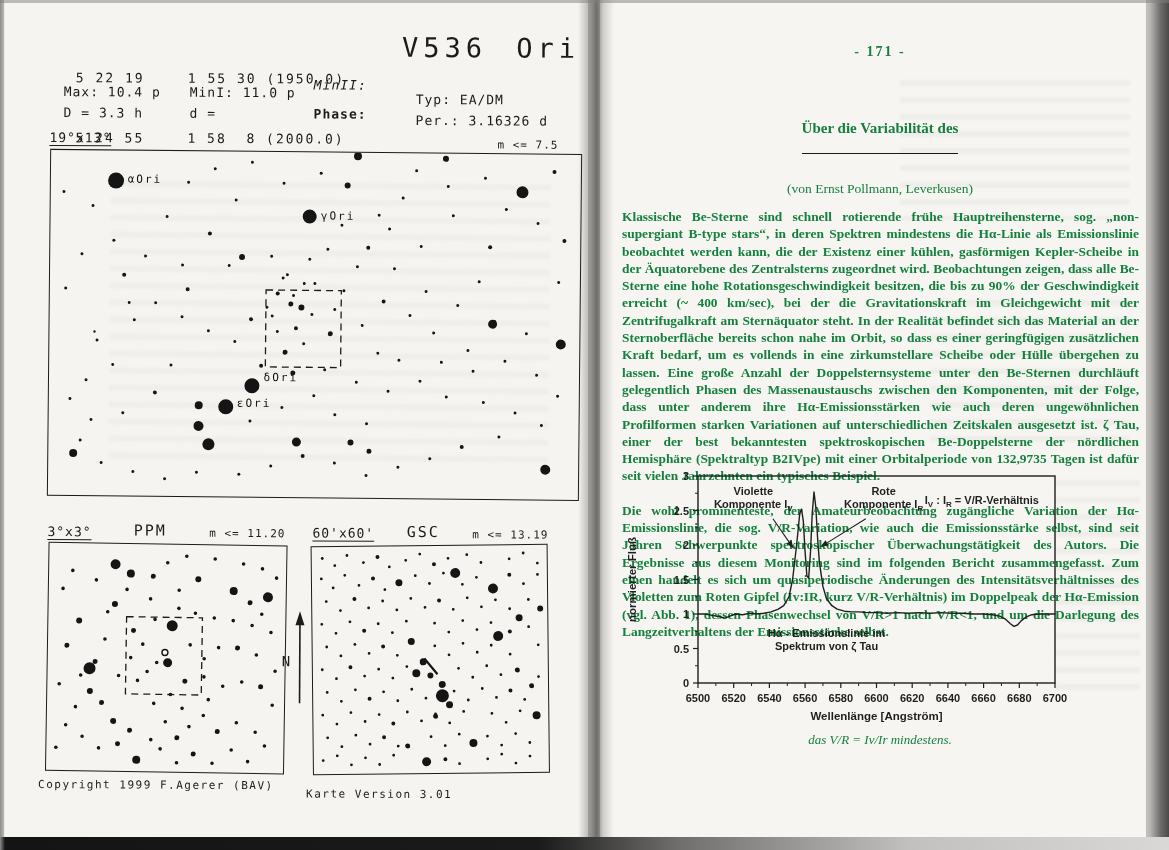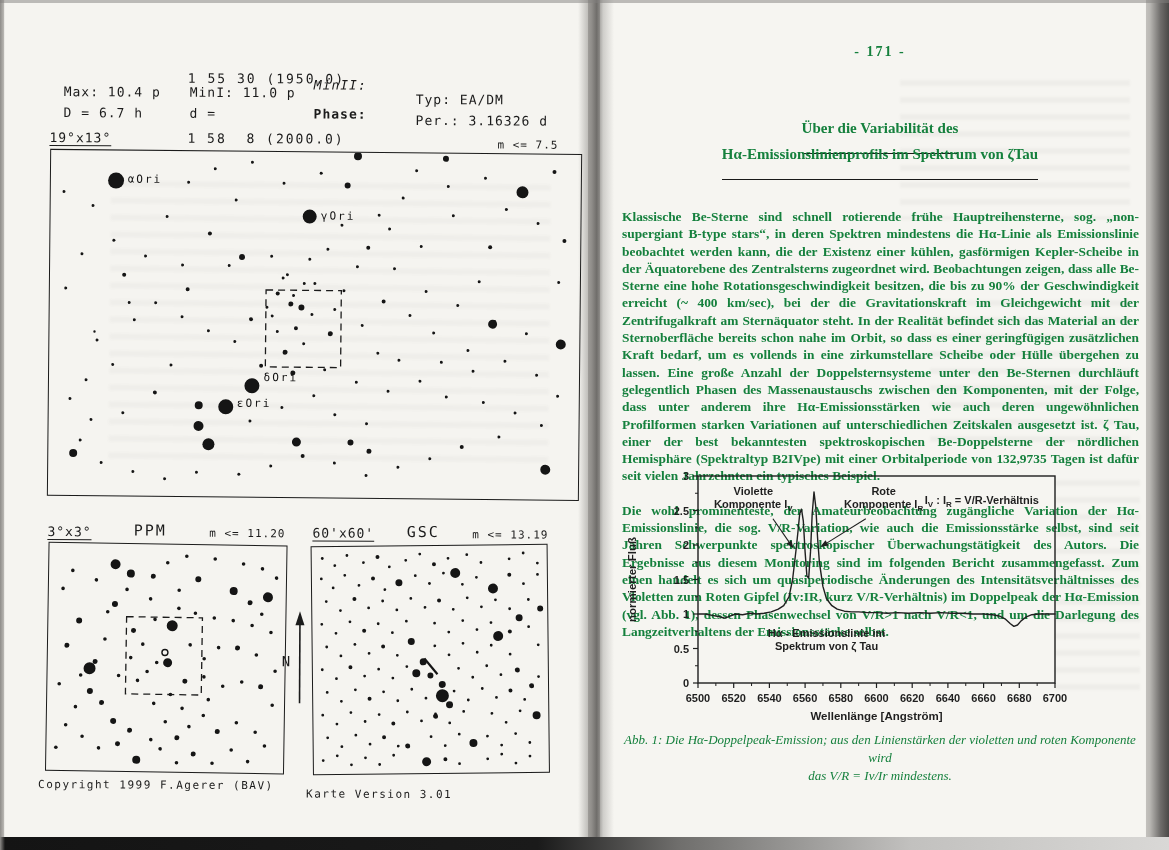--- a/index.html
+++ b/index.html
@@ -47,29 +47,34 @@
     filter:blur(1px);}
 </style>
 </head>
 <body>
 
 <div class="scan">
 
   <div class="page left">
     <div class="lp-inner">
 
+      <div class="abs coord" style="left:72px;top:28px;">
+        <div>5 22 19</div>
+        <div>5 24 55</div>
+      </div>
       <div class="abs coord" style="left:184px;top:28px;">
         <div>1 55 30 (1950.0)</div>
         <div>1 58  8 (2000.0)</div>
       </div>
+      <div class="abs vname" style="left:398px;top:30px;">V536 Ori</div>
 
       <div class="abs param" style="left:60px;top:84px;">Max: 10.4 p</div>
       <div class="abs param" style="left:186px;top:84px;">MinI: 11.0 p</div>
       <div class="abs param" style="left:310px;top:76px;font-style:italic;">MinII:</div>
-      <div class="abs param" style="left:60px;top:105px;">D = 6.7 h</div>
+      <div class="abs param" style="left:60px;top:105px;">D = 3.3 h</div>
       <div class="abs param" style="left:186px;top:105px;">d =</div>
       <div class="abs param" style="left:310px;top:105px;font-weight:bold;">Phase:</div>
       <div class="abs param" style="left:412px;top:90px;">Typ: EA/DM</div>
       <div class="abs param" style="left:412px;top:111px;">Per.: 3.16326 d</div>
 
       <div class="abs sizelabel" style="left:46px;top:130px;">19°x13°</div>
       <div class="abs maglabel" style="left:494px;top:136px;">m &lt;= 7.5</div>
       <div class="starchart" id="chart-wide" style="left:46px;top:150px;width:530px;height:345px;transform:rotate(0.25deg);">
         <div class="ghost" style="left:60px;top:30px;width:440px;height:280px;opacity:0.4;"></div>
       <svg width="530" height="345">
@@ -500,23 +505,21 @@
     <div class="rp-inner">
       <div class="ghost" style="left:300px;top:80px;width:230px;height:140px;"></div>
       <div class="ghost" style="left:330px;top:300px;width:200px;height:150px;"></div>
       <div class="ghost" style="left:455px;top:480px;width:85px;height:210px;"></div>
 
       <div class="pageno" style="top:44px;">- 171 -</div>
 
       <div class="title-line" style="top:120px;">
         <span>Über die Variabilität des</span>
       </div>
-      <div class="title-line" style="top:146px;">
-        <span>Hα-Emissionslinienprofils im Spektrum von ζTau</span>
-      </div>
+      <div class="byline" style="top:181px;">(von Ernst Pollmann, Leverkusen)</div>
 
       <div class="bodytext" id="paragraphs">
           <p>Klassische Be-Sterne sind schnell rotierende frühe Hauptreihensterne, sog. „non-supergiant B-type stars“, in deren Spektren mindestens die Hα-Linie als Emissionslinie beobachtet werden kann, die der Existenz einer kühlen, gasförmigen Kepler-Scheibe in der Äquatorebene des Zentralsterns zugeordnet wird. Beobachtungen zeigen, dass alle Be-Sterne eine hohe Rotationsgeschwindigkeit besitzen, die bis zu 90% der Geschwindigkeit erreicht (~ 400 km/sec), bei der die Gravitationskraft im Gleichgewicht mit der Zentrifugalkraft am Sternäquator steht. In der Realität befindet sich das Material an der Sternoberfläche bereits schon nahe im Orbit, so dass es einer geringfügigen zusätzlichen Kraft bedarf, um es vollends in eine zirkumstellare Scheibe oder Hülle übergehen zu lassen. Eine große Anzahl der Doppelsternsysteme unter den Be-Sternen durchläuft gelegentlich Phasen des Massenaustauschs zwischen den Komponenten, mit der Folge, dass unter anderem ihre Hα-Emissionsstärken wie auch deren ungewöhnlichen Profilformen starken Variationen auf unterschiedlichen  Zeitskalen ausgesetzt ist. ζ Tau, einer der best bekanntesten spektroskopischen Be-Doppelsterne der nördlichen Hemisphäre (Spektraltyp B2IVpe) mit einer Orbitalperiode von 132,9735 Tagen ist dafür seit vielen Jahrzehnten ein typisches Beispiel.</p>
           <p>Die wohl prominenteste, der Amateurbeobachtung zugängliche Variation der Hα-Emissionslinie, die sog. V/R-Variation, wie auch die Emissionsstärke selbst, sind seit Jahren Schwerpunkte spektroskopischer Überwachungstätigkeit des Autors. Die Ergebnisse aus diesem Monitoring sind im folgenden Bericht zusammengefasst. Zum einen handelt es sich um quasiperiodische Änderungen des Intensitätsverhältnisses des Violetten zum Roten Gipfel (Iv:IR, kurz V/R-Verhältnis) im Doppelpeak der Hα-Emission (vgl. Abb. 1), dessen Phasenwechsel von V/R&gt;1 nach V/R&lt;1, und um die Darlegung des Langzeitverhaltens der Emissionsstärke selbst.</p>
         </div>
 
       <div class="figure">
         <svg id="spectrum" width="505" height="255">
             <rect x="78" y="8" width="357" height="207" fill="none" stroke="#1f1f1f" stroke-width="1.4"></rect>
             <line x1="78" y1="215" x2="78" y2="220" stroke="#1f1f1f" stroke-width="1.2"></line>
@@ -582,21 +585,20 @@
             <text x="263.64" y="40.319999999999986" text-anchor="middle" font-family="&quot;Liberation Sans&quot;, sans-serif" font-size="11" font-weight="bold" fill="#1f1f1f"><tspan>Komponente I</tspan><tspan dy="3" font-size="8">R</tspan></text>
             <line x1="245.79" y1="50.78000000000001" x2="207.0670946206136" y2="74.84702901483696" stroke="#1f1f1f" stroke-width="1.1"></line>
             <polygon points="200.2725,79.07 205.5,72.3 208.7,77.4" fill="#1f1f1f"></polygon>
             <text x="361.815" y="35.599999999999994" text-anchor="middle" font-family="&quot;Liberation Sans&quot;, sans-serif" font-size="11" font-weight="bold" fill="#1f1f1f"><tspan>I</tspan><tspan dy="3" font-size="8">V</tspan><tspan dy="-3" font-size="11"> : I</tspan><tspan dy="3" font-size="8">R</tspan><tspan dy="-3" font-size="11"> = V/R-Verhältnis</tspan></text>
             <text x="206.51999999999998" y="169.45999999999998" text-anchor="middle" font-family="&quot;Liberation Sans&quot;, sans-serif" font-size="11" font-weight="bold" fill="#1f1f1f"><tspan>Hα - Emissionslinie im</tspan></text>
             <text x="206.51999999999998" y="182.45999999999998" text-anchor="middle" font-family="&quot;Liberation Sans&quot;, sans-serif" font-size="11" font-weight="bold" fill="#1f1f1f"><tspan>Spektrum von ζ Tau</tspan></text>
           </svg>
       </div>
 
       <div class="caption" style="top:731px;">
-        <div>Abb. 1: Die Hα-Doppelpeak-Emission; aus den Linienstärken der violetten und roten Komponente wird</div>
         <div>das V/R = Iv/Ir mindestens.</div>
       </div>
     </div>
   </div>
 
   <div class="gutter"></div>
   <div class="edge-right"></div>
   <div class="edge-bottom"></div>
   <div class="edge-left"></div>
   <div class="edge-top"></div>

